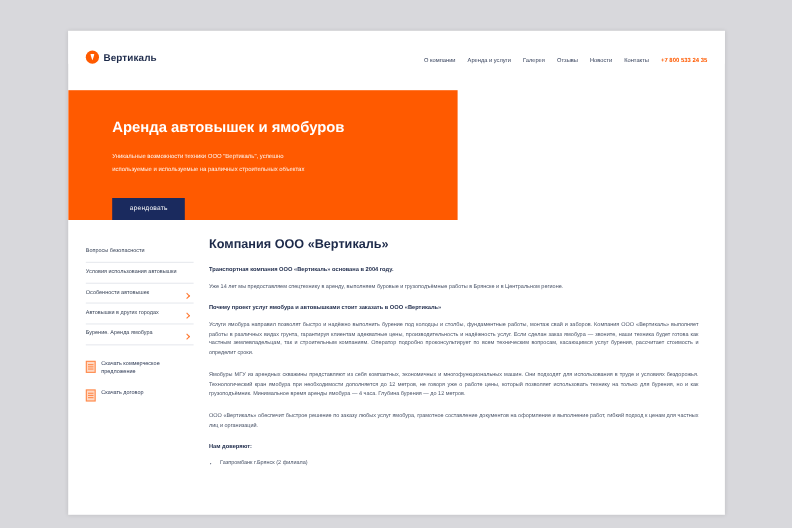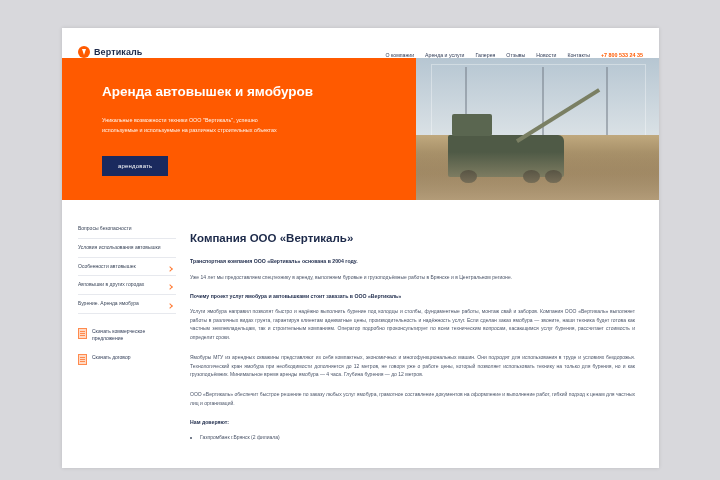--- a/index.html
+++ b/index.html
@@ -77,20 +77,21 @@
     font-size: 5.4px;
     font-weight: bold;
     color: #ff5a00;
     white-space: nowrap;
   }
 
   
   .hero {
     display: flex;
     height: 142px;
+    align-items: flex-end;
   }
   .hero-left {
     width: 354px;
     background: #ff5a00;
     padding: 26px 0 0 40px;
     box-sizing: border-box;
     color: #ffffff;
   }
   .hero-title {
     font-size: 13.5px;
@@ -256,21 +257,21 @@
   }
 
   .main {
     flex: 1;
     padding: 0 24px 0 14px;
   }
   .main h1 {
     font-size: 11.5px;
     color: #1d2a4a;
     font-weight: bold;
-    margin: 16px 0 14px 0;
+    margin: 0 0 14px 0;
   }
   .lead {
     font-size: 5.2px;
     font-weight: bold;
     color: #1d2a4a;
     margin: 0 0 9px 0;
   }
   .para {
     font-size: 5px;
     color: #4a5468;

